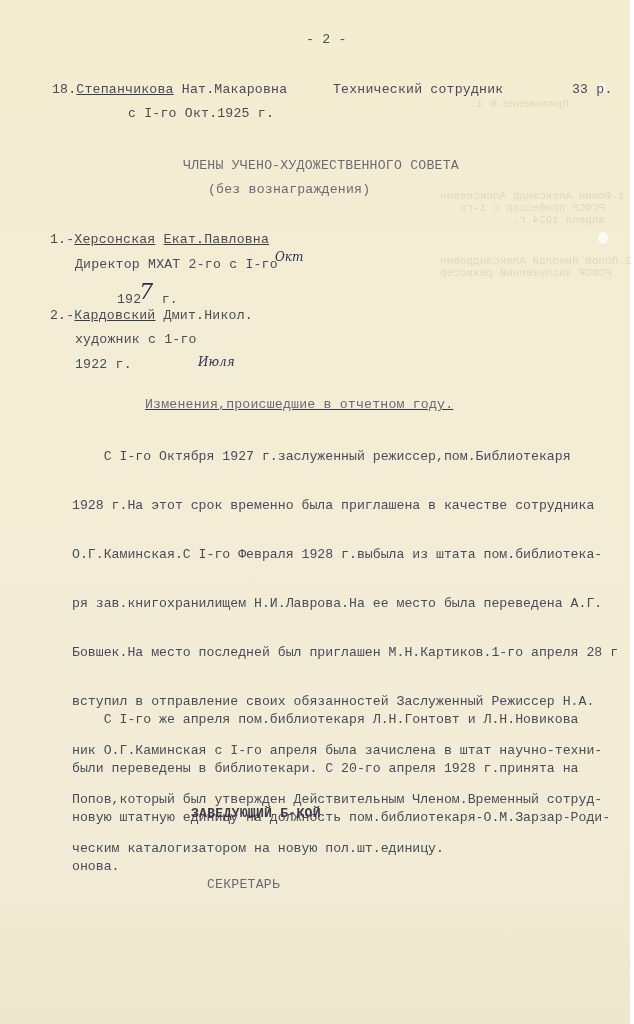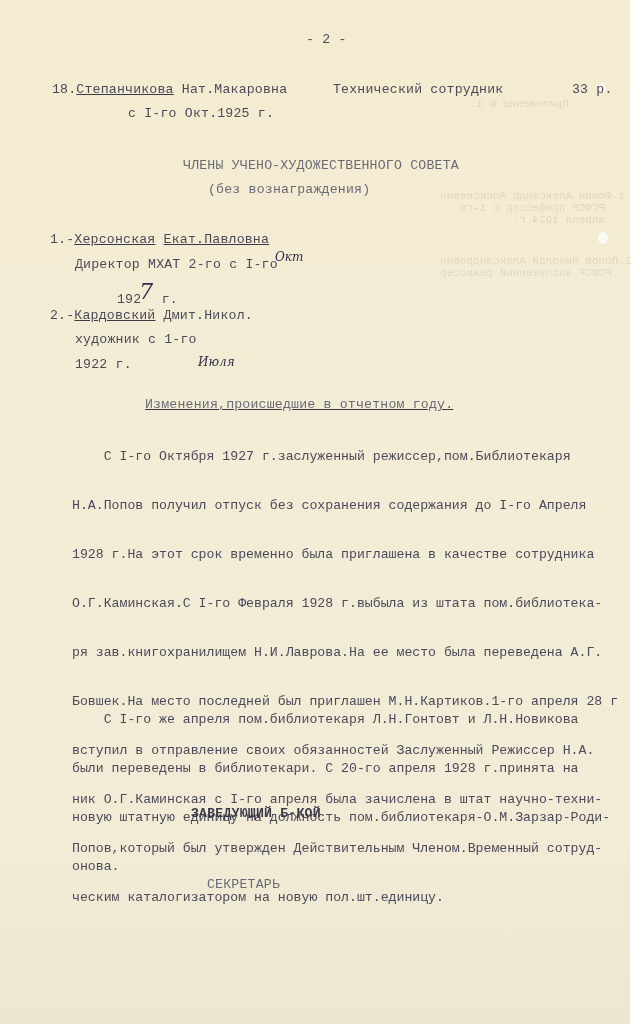--- a/index.html
+++ b/index.html
@@ -76,21 +76,20 @@
   <span>Дмит.Никол.</span>
 </div>
 <div class="t" style="left:75px;top:332px;">художник с 1-го</div>
 <div class="hand" style="left:198px;top:335px;margin-top:20px;">Июля</div>
 <div class="t" style="left:75px;top:357px;">1922 г.</div>
 
 <div class="t u faint" style="left:145px;top:397px;text-align:right;">Изменения,происшедшие в отчетном году.</div>
 
 <div class="p" style="top:420px;">
 <div>    С I-го Октября 1927 г.заслуженный режиссер,пом.Библиотекаря</div>
-<div>Н.А.Попов получил отпуск без сохранения содержания до I-го Апреля</div>
 <div>1928 г.На этот срок временно была приглашена в качестве сотрудника</div>
 <div>О.Г.Каминская.С I-го Февраля 1928 г.выбыла из штата пом.библиотека-</div>
 <div>ря зав.книгохранилищем Н.И.Лаврова.На ее место была переведена А.Г.</div>
 <div>Бовшек.На место последней был приглашен М.Н.Картиков.1-го апреля 28 г</div>
 <div>вступил в отправление своих обязанностей Заслуженный Режиссер Н.А.</div>
 <div>ник О.Г.Каминская с I-го апреля была зачислена в штат научно-техни-</div>
 <div>Попов,который был утвержден Действительным Членом.Временный сотруд-</div>
 <div>ческим каталогизатором на новую пол.шт.единицу.</div>
 </div>
 

